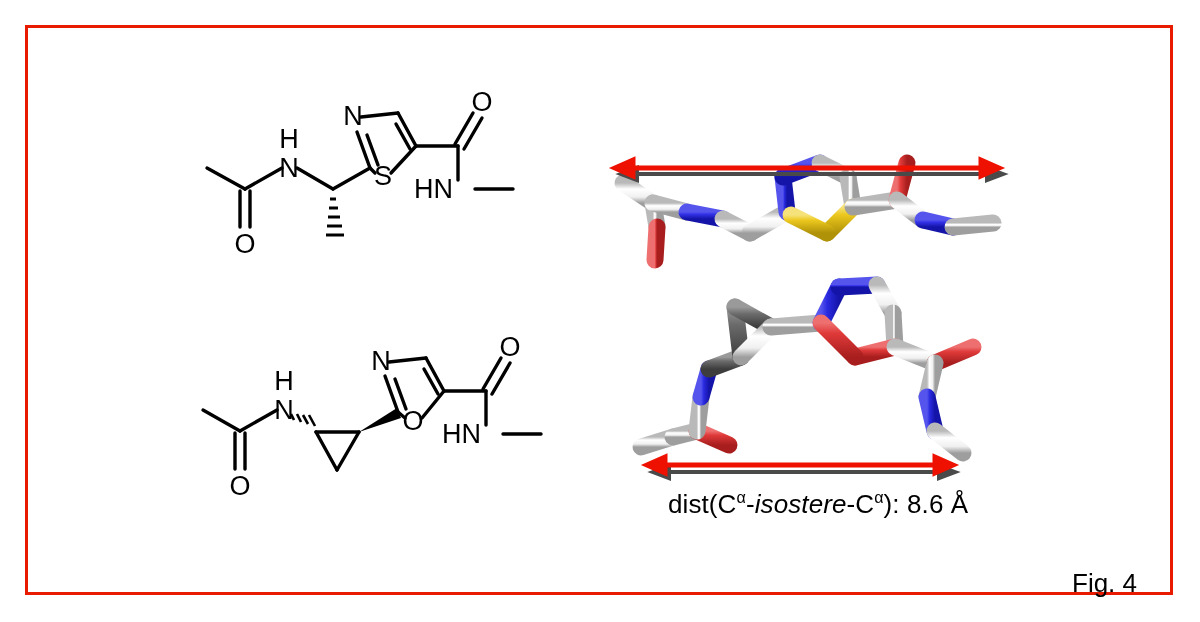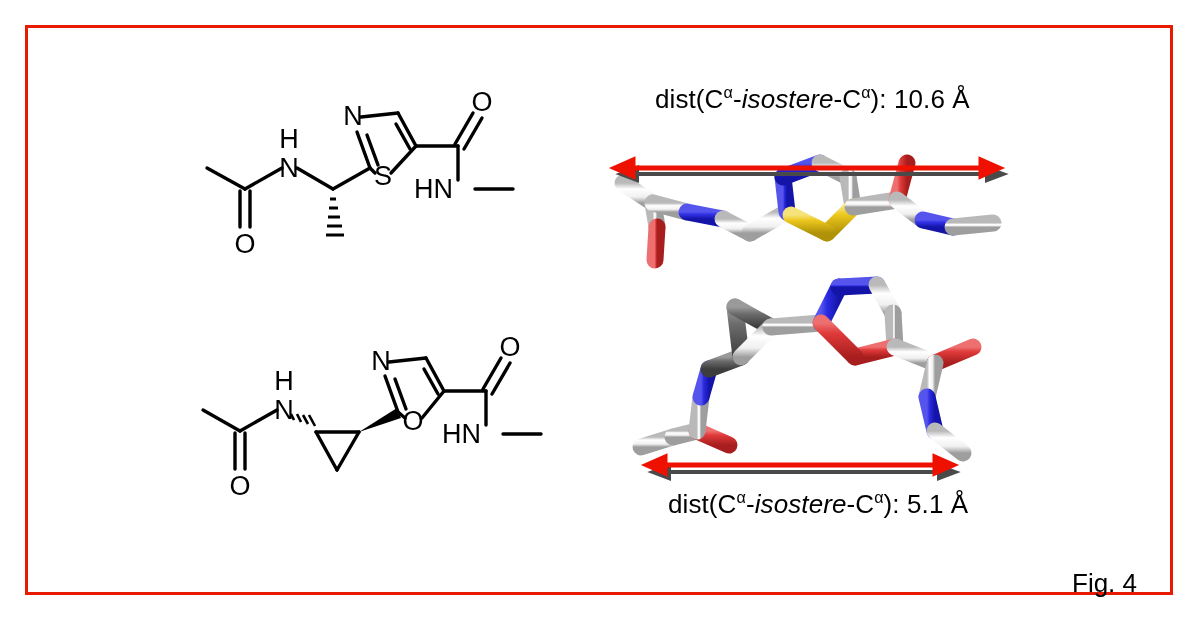--- a/index.html
+++ b/index.html
@@ -344,19 +344,18 @@
         <polygon points="350,27 334,21 334,33"></polygon>
       </g>
       <g stroke="#ee1100" stroke-width="5" fill="#ee1100">
         <line x1="54" y1="20" x2="336" y2="20"></line>
         <polygon points="42,20 60,12 60,28"></polygon>
         <polygon points="348,20 330,12 330,28"></polygon>
       </g>
     </svg>
   </div>
 
-  <div class="dist-label" id="label-top"><span>dist(C</span><sup>α</sup><span>-</span><span class="ital">isostere</span><span>-C</span><sup>α</sup><span>): </span><span>10.6</span><span>&nbsp;</span><span>Å</span></div>
-
-  <div class="dist-label" id="label-bottom"><span>dist(C</span><sup>α</sup><span>-</span><span class="ital">isostere</span><span>-C</span><sup>α</sup><span>): </span><span>5.1</span><span>&nbsp;</span><span>Å</span></div>
+
+  <div class="dist-label" id="label-bottom"><span>dist(C</span><sup>α</sup><span>-</span><span class="ital">isostere</span><span>-C</span><sup>α</sup><span>): </span><span>8.6</span><span>&nbsp;</span><span>Å</span></div>
 
   <div id="fig-caption">Fig. 4</div>
 
 </div>
 
 </body></html>

